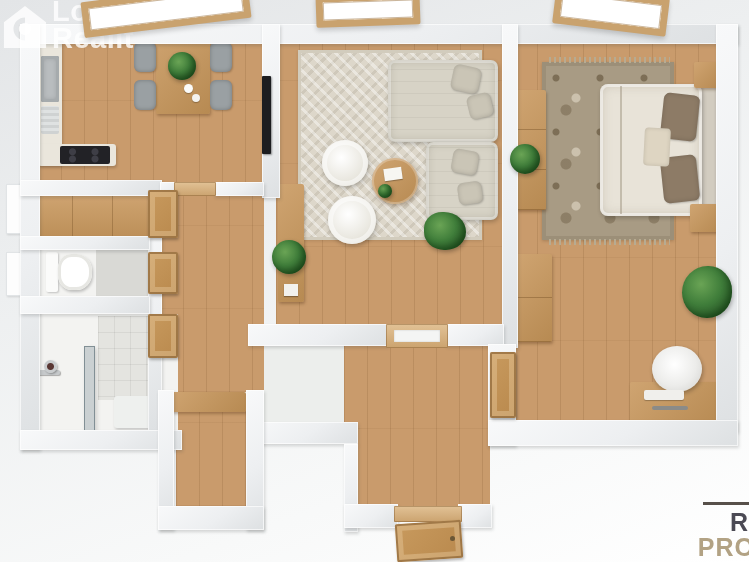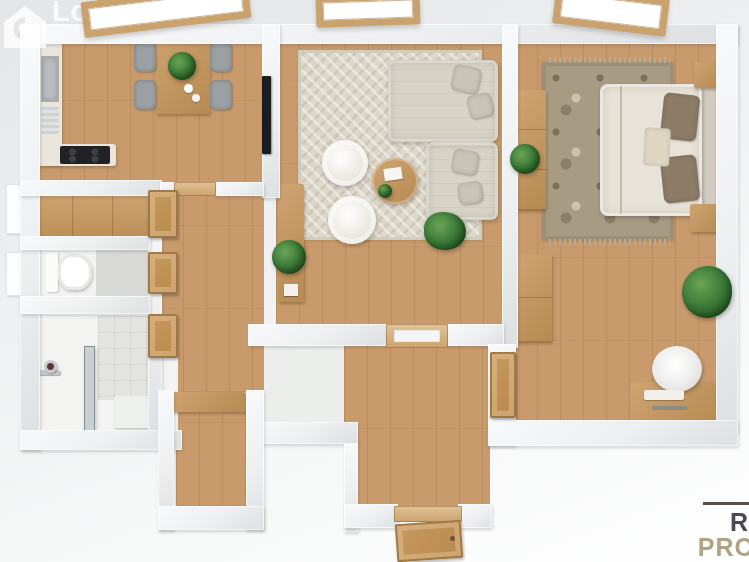--- a/index.html
+++ b/index.html
@@ -185,20 +185,21 @@
 
   <div id="watermark" class="abs" style="left:2px;top:-2px">
     <span style="margin-top:6px">
       <svg width="46" height="46" viewBox="0 0 48 48">
         <path fill="#ffffff" fill-opacity="0.8" fill-rule="evenodd" d="M24 2 L46 19 V46 H2 V19 Z M24 14 a12 12 0 1 0 0.001 24 Z"></path>
         <circle cx="24" cy="26" r="6.5" fill="#ffffff" fill-opacity="0.8"></circle>
       </svg>
     </span>
     <span>
       <span style="display:block">Lo</span>
+      <span style="display:block">Realit</span>
     </span>
   </div>
 
   <div id="brand" class="abs" style="right:0;bottom:2px;width:70px">
     <div class="rule"></div>
     <div class="r">R</div>
     <div class="pro">PRO</div>
   </div>
 
 </div>

